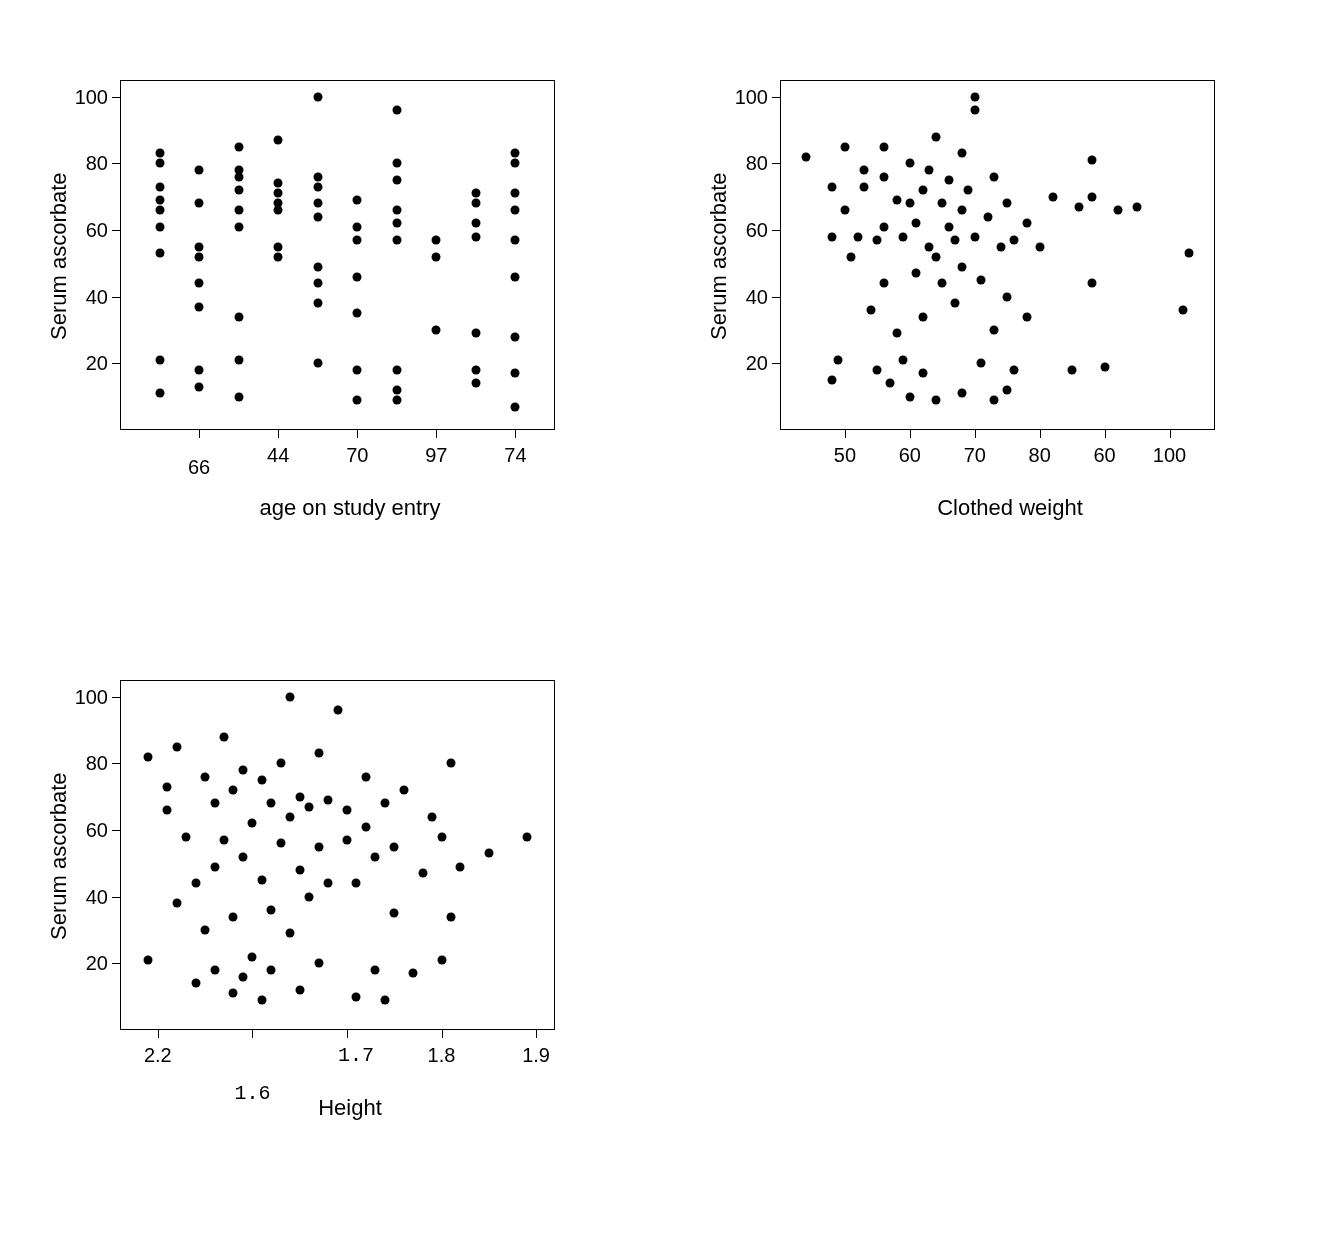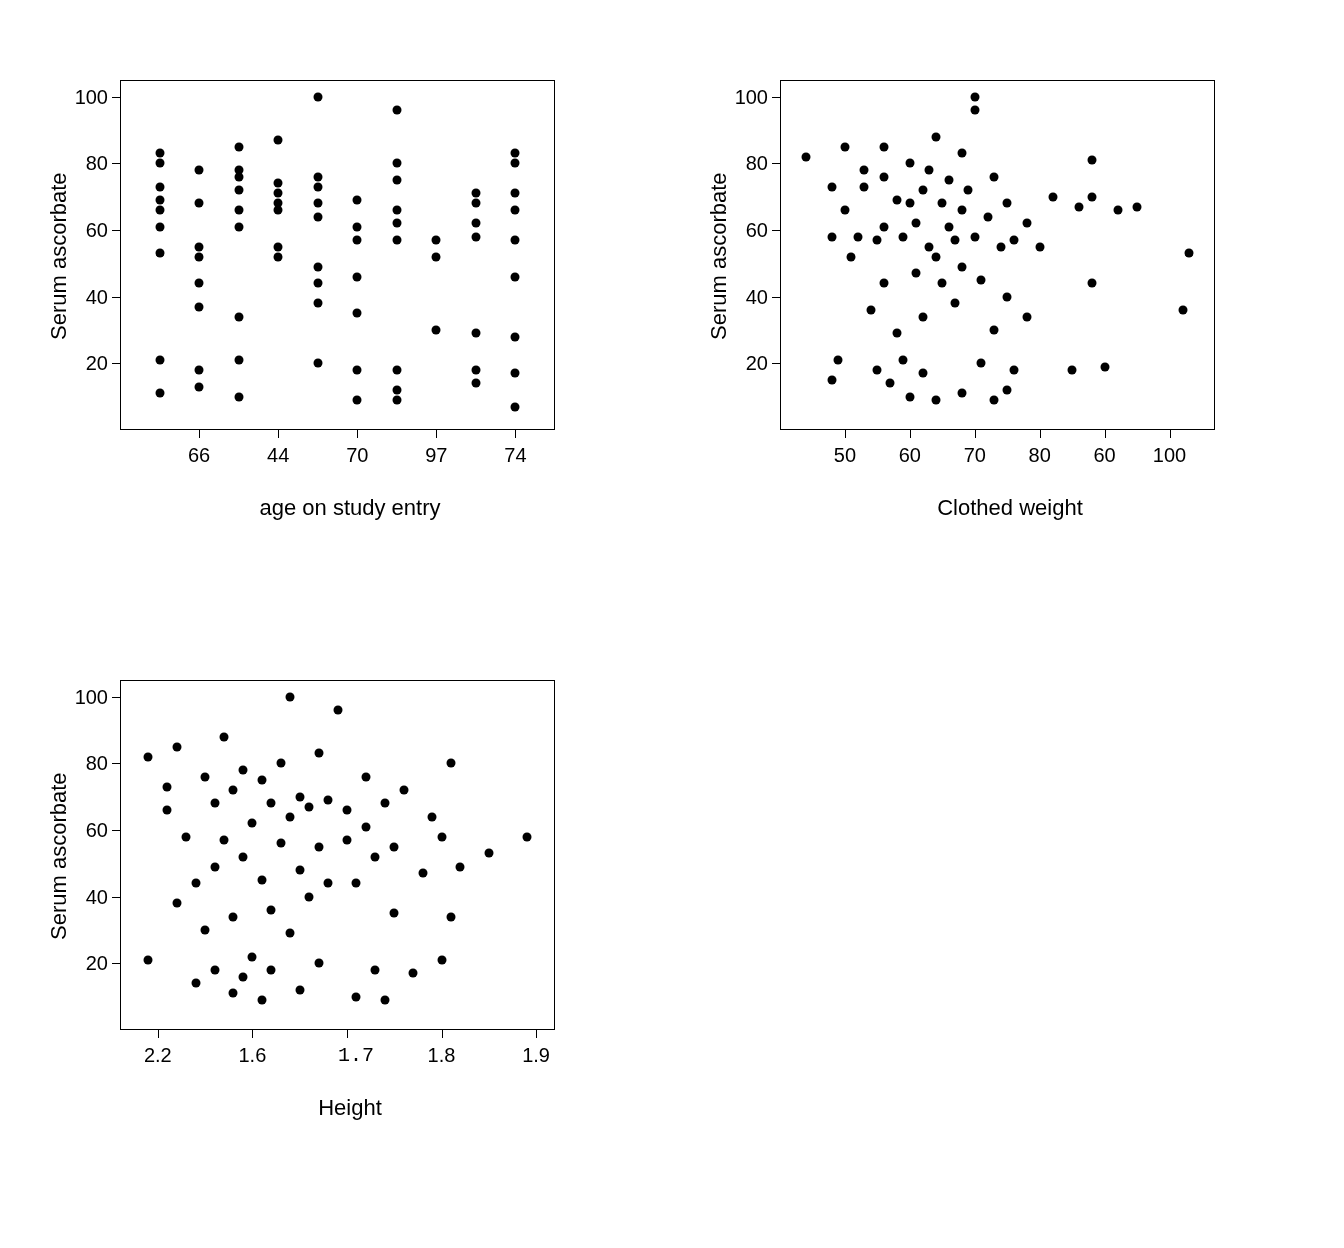--- a/index.html
+++ b/index.html
@@ -13,21 +13,21 @@
 .pt{position:absolute;width:9px;height:9px;border-radius:50%;background:#000;transform:translate(-50%,-50%)}
 </style>
 </head>
 <body>
 
 <div id="stage">
     <div class="plotbox" style="left: 120px; top: 80px; width: 435px; height: 350px;"></div>
     <div class="ylab" style="left: 46px; top: 340px;">Serum ascorbate</div>
     <div class="xlab" style="left: 250px; top: 495px; width: 200px;">age on study entry</div>
     <div class="tkx" style="left: 199.091px; top: 430px;"></div>
-    <div class="tick" style="left: 199.091px; top: 444px; transform: translateX(-50%);">66</div>
+    <div class="tick" style="left: 199.091px; top: 456px; transform: translateX(-50%);">66</div>
     <div class="tkx" style="left: 278.182px; top: 430px;"></div>
     <div class="tick" style="left: 278.182px; top: 444px; transform: translateX(-50%);">44</div>
     <div class="tkx" style="left: 357.273px; top: 430px;"></div>
     <div class="tick" style="left: 357.273px; top: 444px; transform: translateX(-50%);">70</div>
     <div class="tkx" style="left: 436.364px; top: 430px;"></div>
     <div class="tick" style="left: 436.364px; top: 444px; transform: translateX(-50%);">97</div>
     <div class="tkx" style="left: 515.455px; top: 430px;"></div>
     <div class="tick" style="left: 515.455px; top: 444px; transform: translateX(-50%);">74</div>
     <div class="tky" style="left: 112px; top: 363.333px;"></div>
     <div class="tick" style="right: 1236px; top: 363.333px; transform: translateY(-50%); text-align: right;">20</div>
@@ -216,21 +216,21 @@
     <div class="pt" style="left: 1117.61px; top: 210px;"></div>
     <div class="pt" style="left: 1137.09px; top: 206.667px;"></div>
     <div class="pt" style="left: 1182.54px; top: 310px;"></div>
     <div class="pt" style="left: 1189.03px; top: 253.333px;"></div>
     <div class="plotbox" style="left: 120px; top: 680px; width: 435px; height: 350px;"></div>
     <div class="ylab" style="left: 46px; top: 940px;">Serum ascorbate</div>
     <div class="xlab" style="left: 290px; top: 1095px; width: 120px;">Height</div>
     <div class="tkx" style="left: 157.826px; top: 1030px;"></div>
     <div class="tick" style="left: 157.826px; top: 1044px; transform: translateX(-50%);">2.2</div>
     <div class="tkx" style="left: 252.391px; top: 1030px;"></div>
-    <div class="tick" style="left: 252.391px; top: 1044px; transform: translateX(-50%);">1.6</div>
+    <div class="tick" style="left: 252.391px; top: 1082px; transform: translateX(-50%); font-family: Liberation Mono, monospace;">1.6</div>
     <div class="tkx" style="left: 346.957px; top: 1030px;"></div>
     <div class="tick" style="left: 356px; top: 1044px; transform: translateX(-50%); font-family: Liberation Mono, monospace;">1.7</div>
     <div class="tkx" style="left: 441.522px; top: 1030px;"></div>
     <div class="tick" style="left: 441.522px; top: 1044px; transform: translateX(-50%);">1.8</div>
     <div class="tkx" style="left: 536.087px; top: 1030px;"></div>
     <div class="tick" style="left: 536.087px; top: 1044px; transform: translateX(-50%);">1.9</div>
     <div class="tky" style="left: 112px; top: 963.333px;"></div>
     <div class="tick" style="right: 1236px; top: 963.333px; transform: translateY(-50%); text-align: right;">20</div>
     <div class="tky" style="left: 112px; top: 896.667px;"></div>
     <div class="tick" style="right: 1236px; top: 896.667px; transform: translateY(-50%); text-align: right;">40</div>

